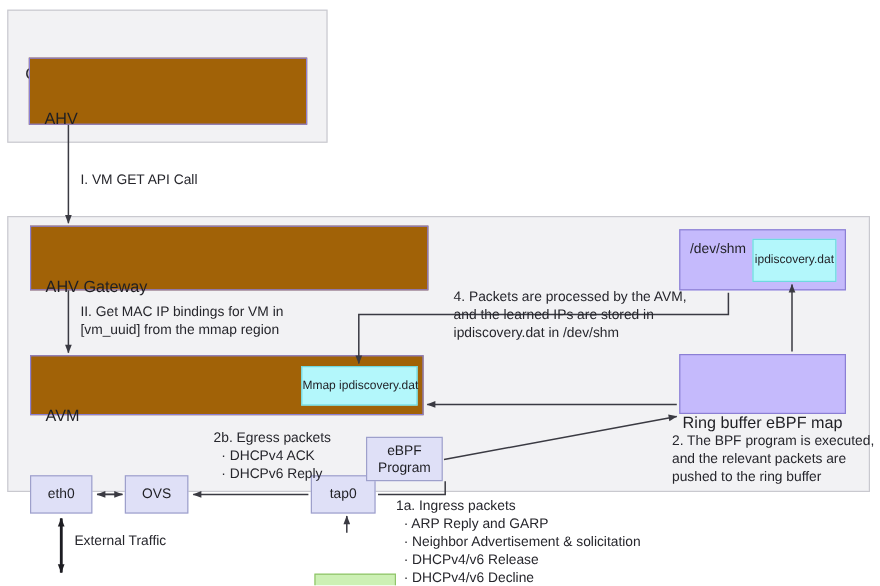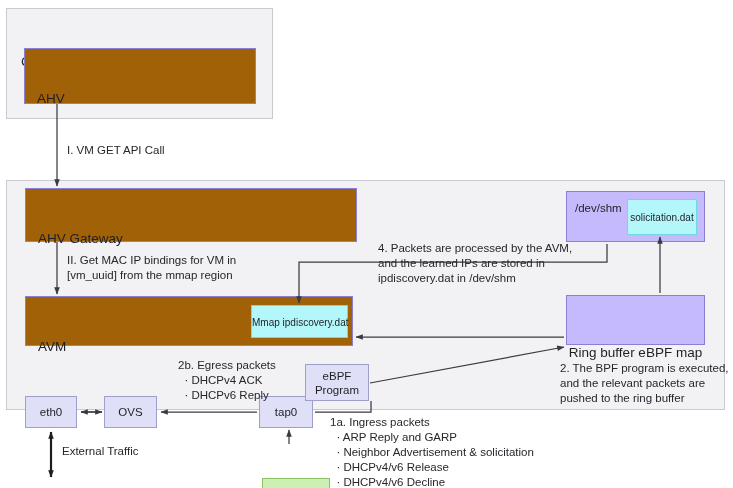--- a/index.html
+++ b/index.html
@@ -89,21 +89,21 @@
     <div class="nlabel lbl-tl fs14">AVM</div>
   </div>
   <div class="node cyan" style="left:251px; top:305px; width:97px; height:33px;">
     <div class="nlabel lbl-c fs11">Mmap ipdiscovery.dat</div>
   </div>
 
   <div class="node lav" style="left:566px; top:191px; width:139px; height:51px;">
     <div class="nlabel fs12" style="left:8px; top:10px;">/dev/shm</div>
   </div>
   <div class="node cyan" style="left:627px; top:199px; width:70px; height:36px;">
-    <div class="nlabel lbl-c fs11">solicitation.dat</div>
+    <div class="nlabel lbl-c fs11">ipdiscovery.dat</div>
   </div>
 
   <div class="node lav" style="left:566px; top:295px; width:139px; height:50px;">
     <div class="nlabel lbl-c fs14">Ring buffer eBPF map</div>
   </div>
 
   <div class="node pale" style="left:25px; top:396px; width:52px; height:32px;">
     <div class="nlabel lbl-c fs12">eth0</div>
   </div>
   <div class="node pale" style="left:104px; top:396px; width:53px; height:32px;text-decoration:underline;">

